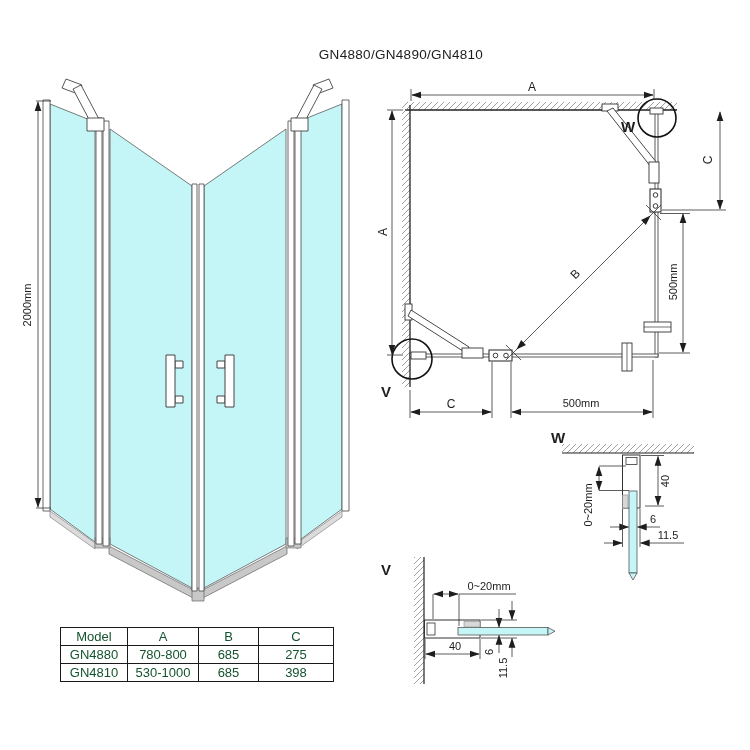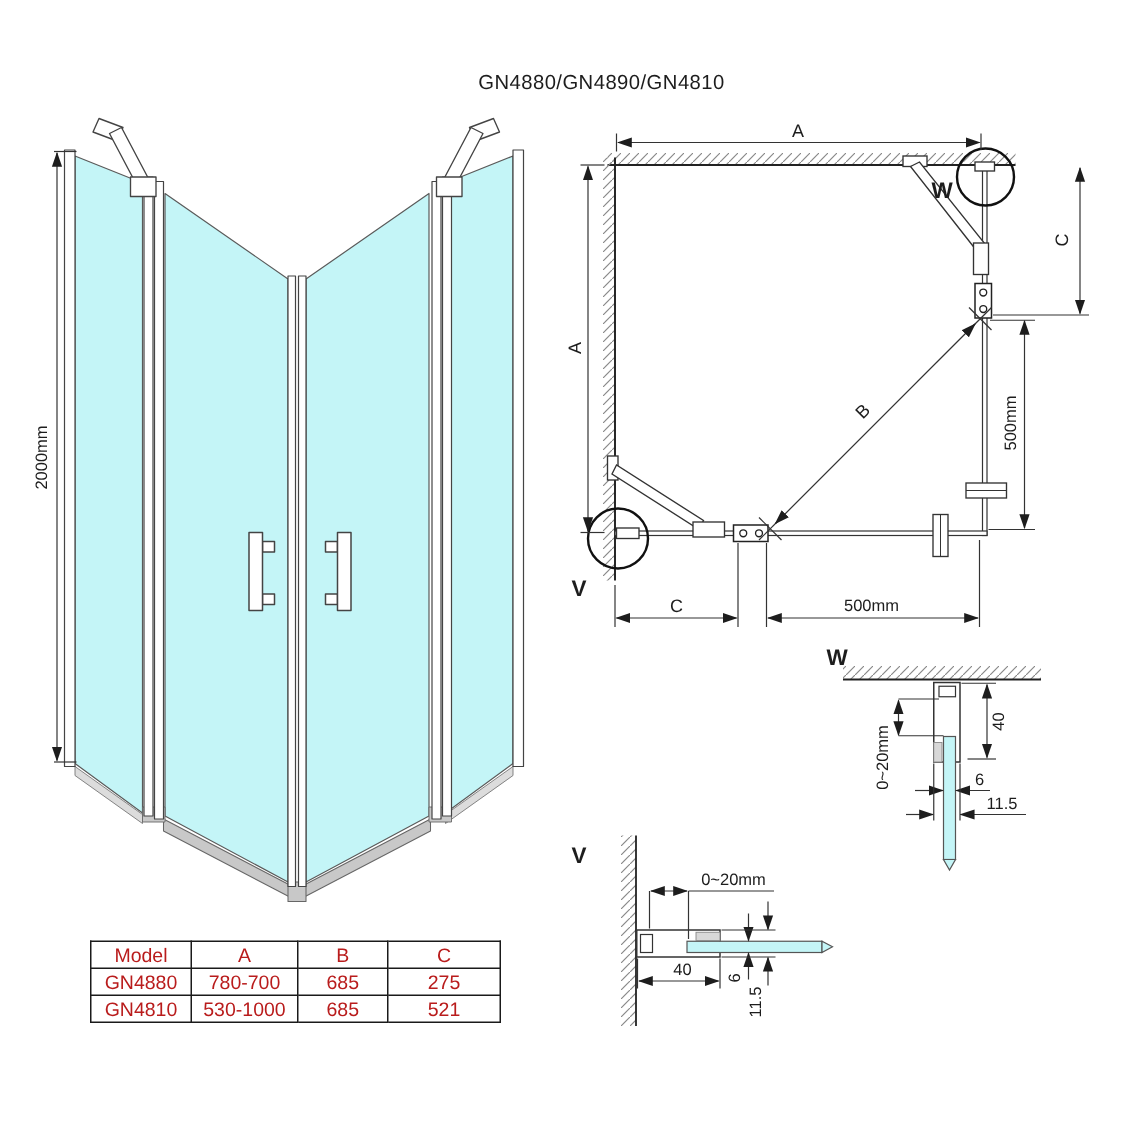--- a/index.html
+++ b/index.html
@@ -5,21 +5,21 @@
   html,body{margin:0;padding:0;background:#ffffff;}
   #page{position:relative;width:750px;height:750px;background:#ffffff;overflow:hidden;
         font-family:"Liberation Sans",sans-serif;}
   svg{position:absolute;left:0;top:0;}
   svg text{font-family:"Liberation Sans",sans-serif;fill:#1d1d1d;}
   .dim-label{font-size:12px;}
   .dim-label-sm{font-size:11px;}
   .marker-label{font-size:15px;font-weight:bold;}
   .title-label{font-size:13.5px;letter-spacing:.3px;}
   #spec-table{position:absolute;left:60px;top:627px;border-collapse:collapse;
-              font-size:13px;color:#b91c1c;}
+              font-size:13px;color:#14532d;}
   #spec-table td,#spec-table th{border:1.5px solid #1a1a1a;height:17px;padding:0 2px;
               text-align:center;font-weight:normal;vertical-align:middle;}
   .col-model{width:62px;}
   .col-a{width:66px;}
   .col-b{width:55px;}
   .col-c{width:70px;}
 </style>
 </head>
 <body>
 
@@ -278,26 +278,26 @@
   <table id="spec-table">
     <tbody>
         <tr>
       <td class="col-model">Model</td>
       <td class="col-a">A</td>
       <td class="col-b">B</td>
       <td class="col-c">C</td>
     </tr>
     <tr>
       <td>GN4880</td>
-      <td>780-700</td>
+      <td>780-800</td>
       <td>685</td>
       <td>275</td>
     </tr>
     <tr>
       <td>GN4810</td>
       <td>530-1000</td>
       <td>685</td>
-      <td>521</td>
+      <td>398</td>
     </tr>
   </tbody>
     </table>
 
 </div>
 
 </body></html>

